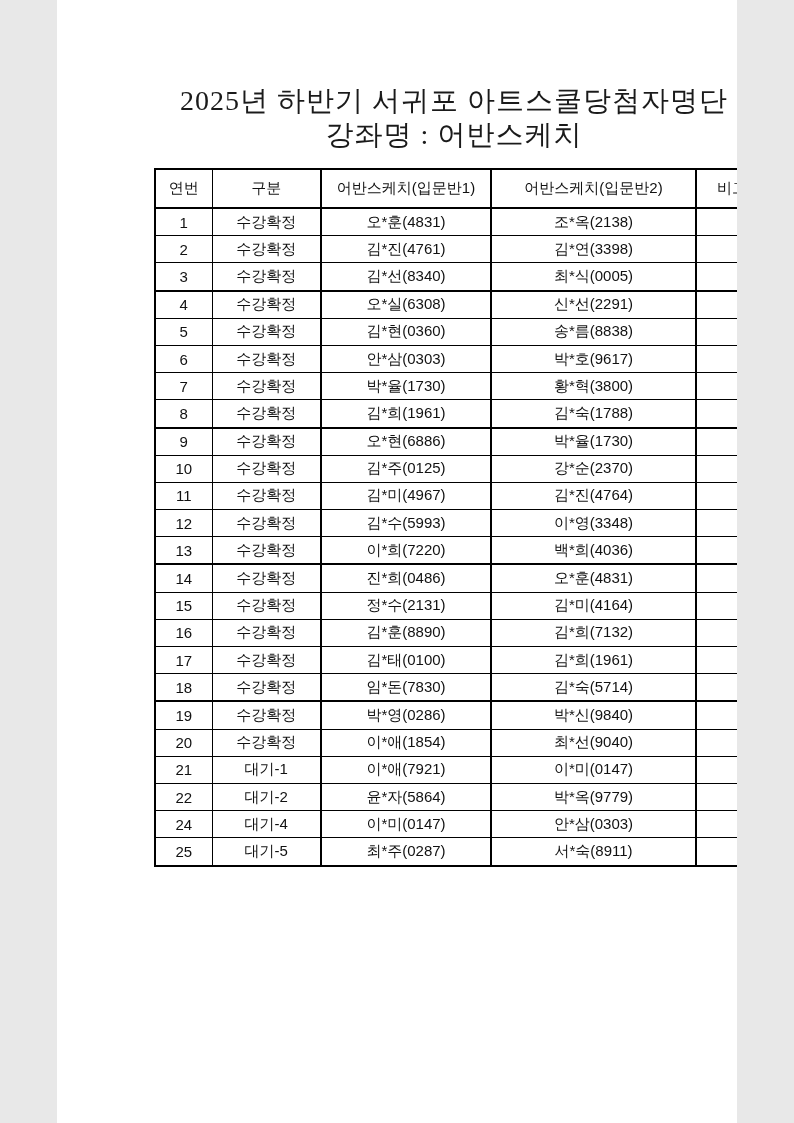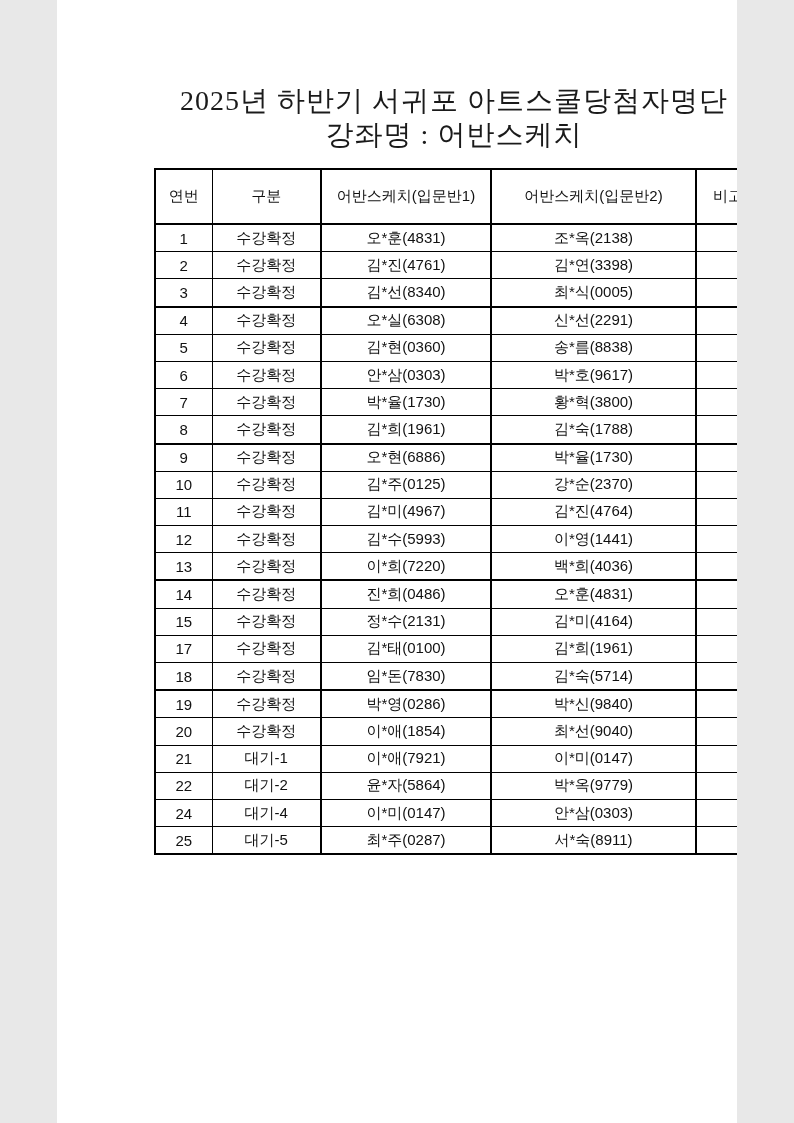--- a/index.html
+++ b/index.html
@@ -45,21 +45,21 @@
     border: 1px solid #000000;
   }
   table.roster {
     border-width: 2px;
   }
   table.roster th {
     font-weight: normal;
     height: 29px;
     text-align: center;
     border-bottom-width: 2px;
-    padding: 12px;
+    padding: 4px;
   }
   table.roster td {
     height: 26.2px;
     text-align: center;
     padding: 0;
     overflow: hidden;
     white-space: nowrap;
   }
   
   table.roster th.col2, table.roster td.col2,
@@ -179,21 +179,21 @@
           <td class="col0">11</td>
           <td class="col1">수강확정</td>
           <td class="col2">김*미(4967)</td>
           <td class="col3">김*진(4764)</td>
           <td class="col4"></td>
         </tr>
         <tr>
           <td class="col0">12</td>
           <td class="col1">수강확정</td>
           <td class="col2">김*수(5993)</td>
-          <td class="col3">이*영(1441)</td>
+          <td class="col3">이*영(3348)</td>
           <td class="col4"></td>
         </tr>
         <tr class="group-end">
           <td class="col0">13</td>
           <td class="col1">수강확정</td>
           <td class="col2">이*희(7220)</td>
           <td class="col3">백*희(4036)</td>
           <td class="col4"></td>
         </tr>
         <tr>
@@ -201,20 +201,27 @@
           <td class="col1">수강확정</td>
           <td class="col2">진*희(0486)</td>
           <td class="col3">오*훈(4831)</td>
           <td class="col4"></td>
         </tr>
         <tr>
           <td class="col0">15</td>
           <td class="col1">수강확정</td>
           <td class="col2">정*수(2131)</td>
           <td class="col3">김*미(4164)</td>
+          <td class="col4"></td>
+        </tr>
+        <tr>
+          <td class="col0">16</td>
+          <td class="col1">수강확정</td>
+          <td class="col2">김*훈(8890)</td>
+          <td class="col3">김*희(7132)</td>
           <td class="col4"></td>
         </tr>
         <tr>
           <td class="col0">17</td>
           <td class="col1">수강확정</td>
           <td class="col2">김*태(0100)</td>
           <td class="col3">김*희(1961)</td>
           <td class="col4"></td>
         </tr>
         <tr class="group-end">

